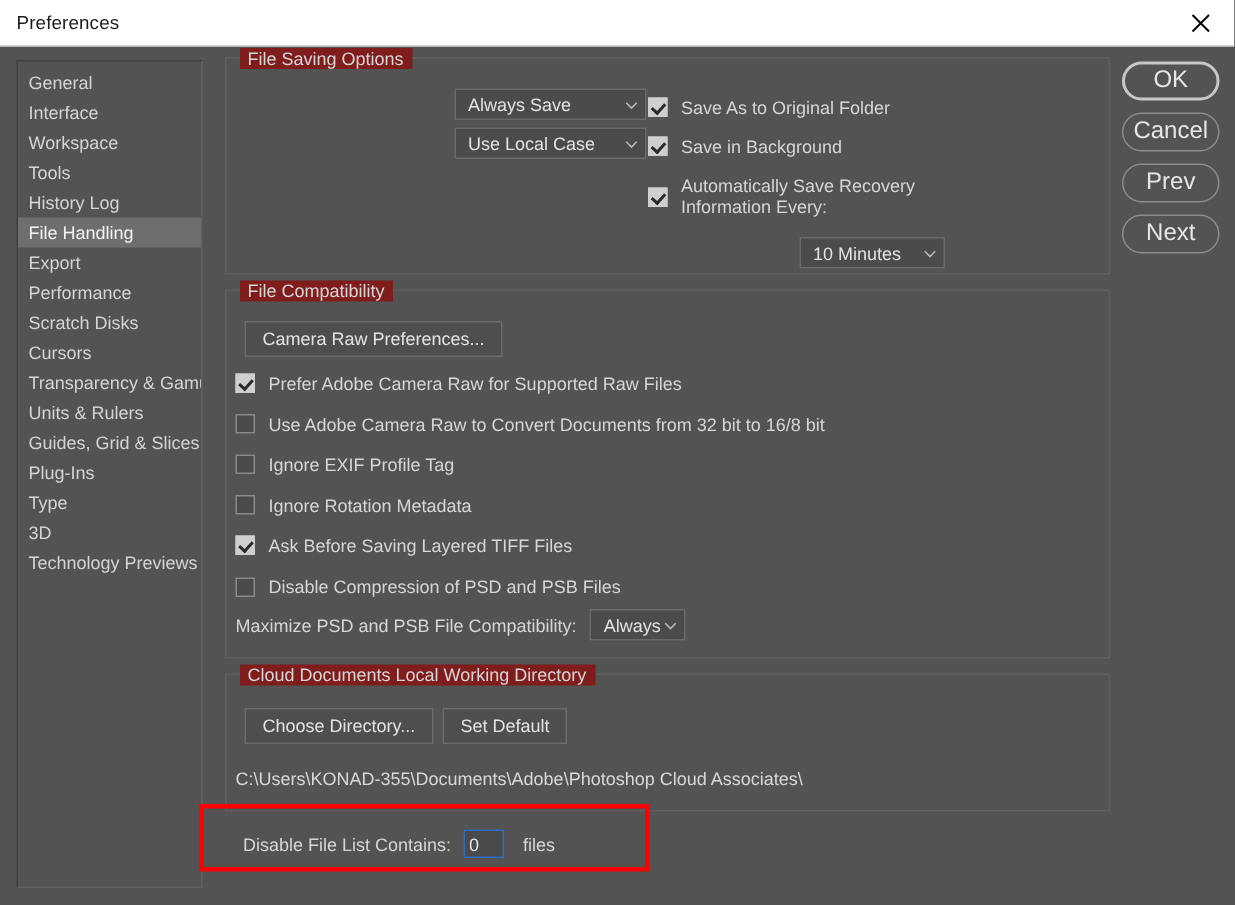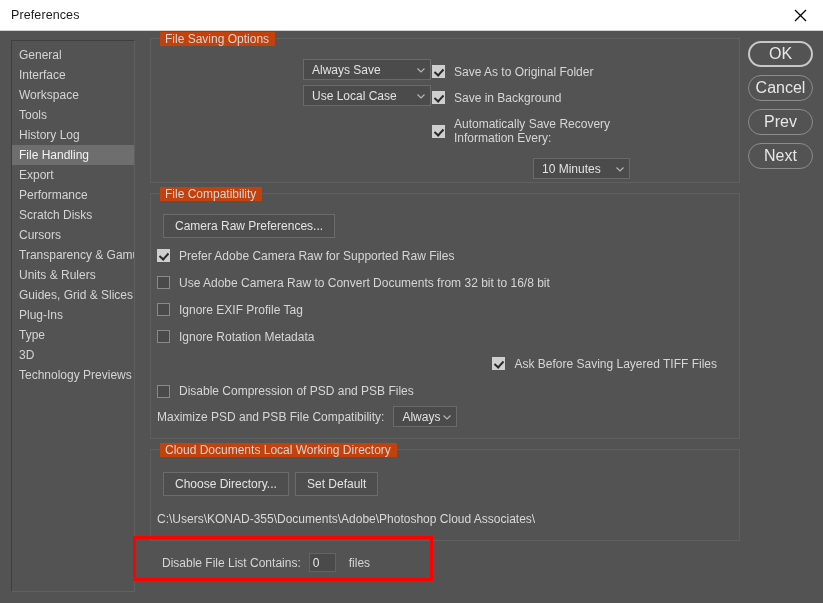--- a/index.html
+++ b/index.html
@@ -94,21 +94,21 @@
   .group {
     position: relative;
     border: 1px solid #5f5f5f;
     border-top-color: #5f5f5f;
     margin-bottom: 10px;
     padding: 14px 12px 10px 12px;
   }
   .group > .legend {
     position: absolute;
     top: -7px; left: 9px;
-    background: #c2410c;
+    background: #7f1d1d;
     padding: 0 6px 0 5px;
     font-size: 12px;
     color: #d6d6d6;
     white-space: nowrap;
   }
 
   
   .row { display: flex; align-items: center; }
   .lbl { font-size: 12px; color: #d6d6d6; white-space: nowrap; }
 
@@ -315,21 +315,21 @@
             <div class="cbtext">Use Adobe Camera Raw to Convert Documents from 32 bit to 16/8 bit</div>
           </div>
           <div class="cbrow" style="margin-bottom: 13px;">
             <div class="cb"></div>
             <div class="cbtext">Ignore EXIF Profile Tag</div>
           </div>
           <div class="cbrow" style="margin-bottom: 13px;">
             <div class="cb"></div>
             <div class="cbtext">Ignore Rotation Metadata</div>
           </div>
-          <div class="cbrow" style="margin-bottom: 13px; justify-content: flex-end;">
+          <div class="cbrow" style="margin-bottom: 13px;">
             <div class="cb checked"></div>
             <div class="cbtext">Ask Before Saving Layered TIFF Files</div>
           </div>
           <div class="cbrow" style="margin-bottom: 13px; align-items: center;">
             <div class="cb"></div>
             <div class="cbtext">Disable Compression of PSD and PSB Files</div>
           </div>
         </div>
 
       <div class="row" style="position:absolute;left:6px;top:212px;">

